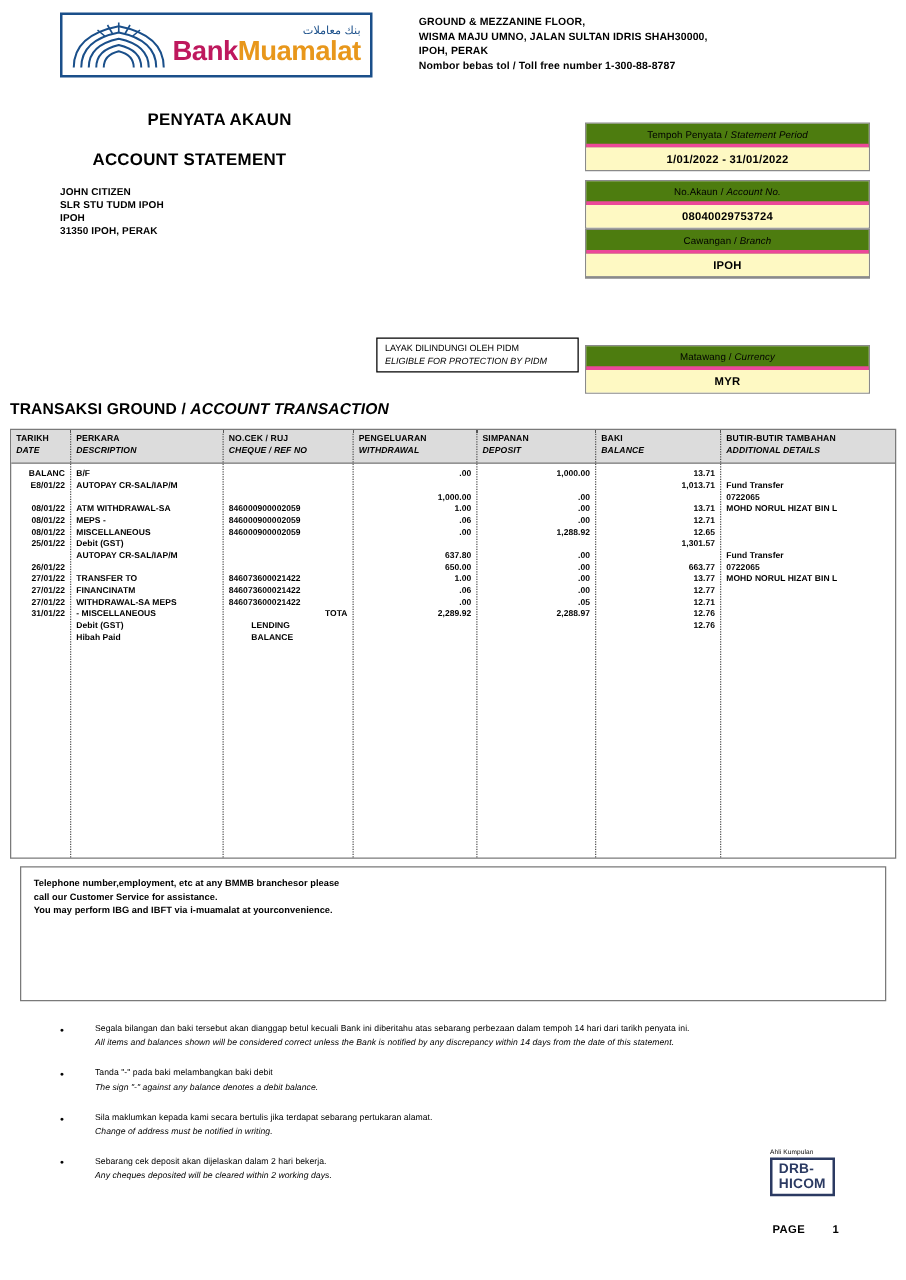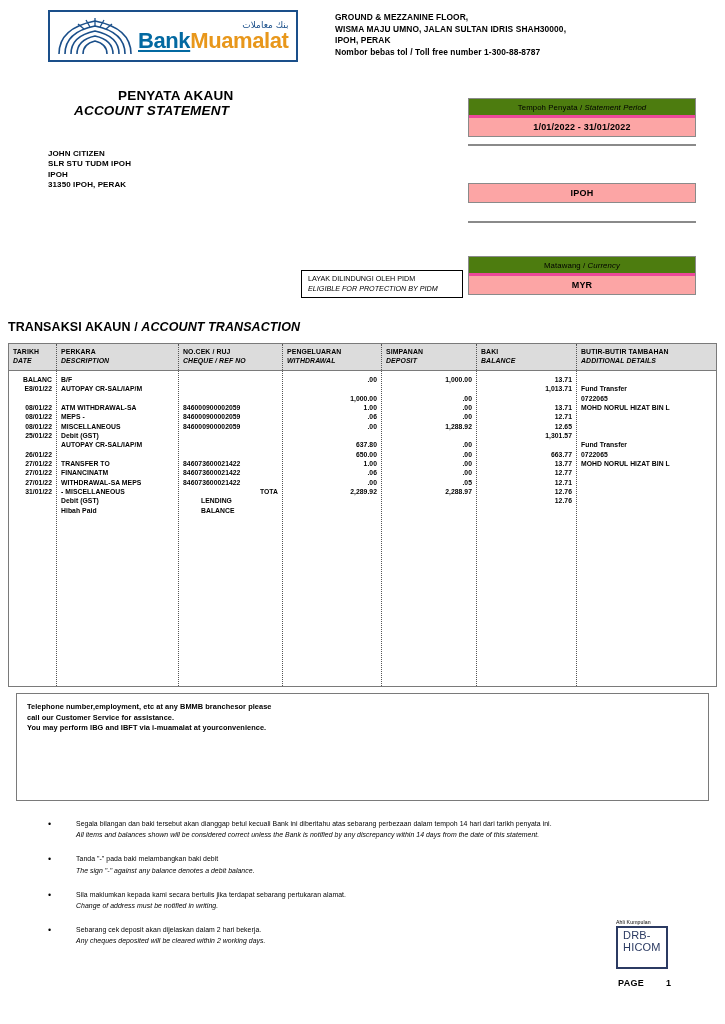--- a/index.html
+++ b/index.html
@@ -20,55 +20,55 @@
     border:2px solid #1a4f8a; background:#fff;
     display:flex; align-items:center; padding:3px 6px;
   }
   .logo-arc { width:78px; height:40px; flex:0 0 78px; }
   .logo-text { margin-left:4px; line-height:1; }
   .logo-arabic {
     font-size:9px; color:#1a4f8a; text-align:right; letter-spacing:.5px;
     font-family:"DejaVu Sans", sans-serif;
   }
   .logo-name { font-size:22px; font-weight:bold; letter-spacing:-.4px; white-space:nowrap; }
-  .logo-name .b1 { color:#0369a1;text-decoration:underline; }
+  .logo-name .b1 { color:#be185d; }
   .logo-name .b2 { color:#e8971b; }
 
   
   .bank-addr {
     position:absolute; left:335px; top:12px; width:360px;
     font-size:8.4px; font-weight:bold; line-height:11.6px; letter-spacing:.1px;
   }
 
   
   .stmt-title { position:absolute; left:74px; top:88px; }
   .stmt-title .ln1 { font-size:13.5px; font-weight:bold; letter-spacing:.2px;padding-left:44px; }
-  .stmt-title .ln2 { font-size:13.5px; font-weight:bold; font-style:italic; letter-spacing:.2px; margin-top:0; }
+  .stmt-title .ln2 { font-size:13.5px; font-weight:bold; letter-spacing:.2px; margin-top:17px; }
 
   .cust-addr {
     position:absolute; left:48px; top:149px;
     font-size:8px; font-weight:bold; line-height:10.4px; letter-spacing:.1px;
   }
 
   
   .infobox { position:absolute; width:228px; border:1px solid #8a8a8a; }
   .infobox .ihead {
     background:#4d7c0f; text-align:center; font-size:7.8px; padding:4px 2px 3px;
     border-bottom:3px solid #ec4899; letter-spacing:.1px;
   }
   .infobox .ihead i { font-style:italic; }
   .infobox .ival {
-    background:#fca5a5; text-align:center; font-size:9px; font-weight:bold;
+    background:#fef9c3; text-align:center; font-size:9px; font-weight:bold;
     padding:4px 2px 4px; letter-spacing:.2px;
   }
   #box-period { left:468px; top:98px; }
   #box-account { left:468px; top:144px; }
   #box-branch  { left:468px; top:183px; }
   #box-product { left:468px; top:221px; }
-  #box-currency{ left:468px; top:256px; }
+  #box-currency{ left:468px; top:276px; }
 
   
   .pidm {
     position:absolute; left:301px; top:270px; width:162px; height:28px;
     border:1px solid #000; padding:3px 6px; font-size:7.2px; line-height:10px;
   }
   .pidm .p2 { font-style:italic; }
 
   
   .sect-title {
@@ -126,22 +126,22 @@
   .term { display:flex; margin-bottom:13px; }
   .term .bullet { width:28px; flex:0 0 28px; font-size:9px; line-height:10px; padding-top:1px; }
   .term .body { font-size:6.9px; line-height:11.2px; letter-spacing:.05px; }
   .term .en { font-style:italic; }
 
   
   .drb { position:absolute; left:616px; top:919px; }
   .drb .ahli { font-size:5.2px; letter-spacing:.1px; margin-bottom:1px; }
   .drb .mark {
     border:2px solid #2b3a62; background:#fff;
-    font-size:11px; font-weight:normal; color:#2b3a62;
-    padding:1px 5px 14px; letter-spacing:.2px;
+    font-size:11px; font-weight:bold; color:#2b3a62;
+    padding:1px 5px 2px; letter-spacing:.2px;
   }
 
   
   .pageno {
     position:absolute; left:618px; top:978px;
     font-size:9px; font-weight:bold; letter-spacing:.3px;
   }
   .pageno .n { margin-left:22px; }
 </style>
 </head>
@@ -188,40 +188,43 @@
 SLR STU TUDM IPOH
 IPOH
 31350 IPOH, PERAK</div>
 
   <div class="infobox" id="box-period">
     <div class="ihead"><span>Tempoh Penyata / </span><i>Statement Period</i></div>
     <div class="ival">1/01/2022 - 31/01/2022</div>
   </div>
 
   <div class="infobox" id="box-account">
+    <div class="ihead"><span>No.Akaun / </span><i>Account No.</i></div>
+    <div class="ival">08040029753724</div>
   </div>
 
   <div class="infobox" id="box-branch">
+    <div class="ihead"><span>Cawangan / </span><i>Branch</i></div>
     <div class="ival">IPOH</div>
   </div>
 
   <div class="infobox" id="box-product">
   </div>
 
   <div class="infobox" id="box-currency">
     <div class="ihead"><span>Matawang / </span><i>Currency</i></div>
     <div class="ival">MYR</div>
   </div>
 
   <div class="pidm">
     <div class="p1">LAYAK DILINDUNGI OLEH PIDM</div>
     <div class="p2">ELIGIBLE FOR PROTECTION BY PIDM</div>
   </div>
 
-  <div class="sect-title"><span>TRANSAKSI AKAUN / </span><i>ACCOUNT TRANSACTION</i></div>
+  <div class="sect-title"><span>TRANSAKSI GROUND / </span><i>ACCOUNT TRANSACTION</i></div>
 
   <div class="txn-wrap">
     <div class="txn-head">
       <div class="c col-date">
         <div class="h1">TARIKH</div>
         <div class="h2">DATE</div>
       </div>
       <div class="c col-desc">
         <div class="h1">PERKARA</div>
         <div class="h2">DESCRIPTION</div>

